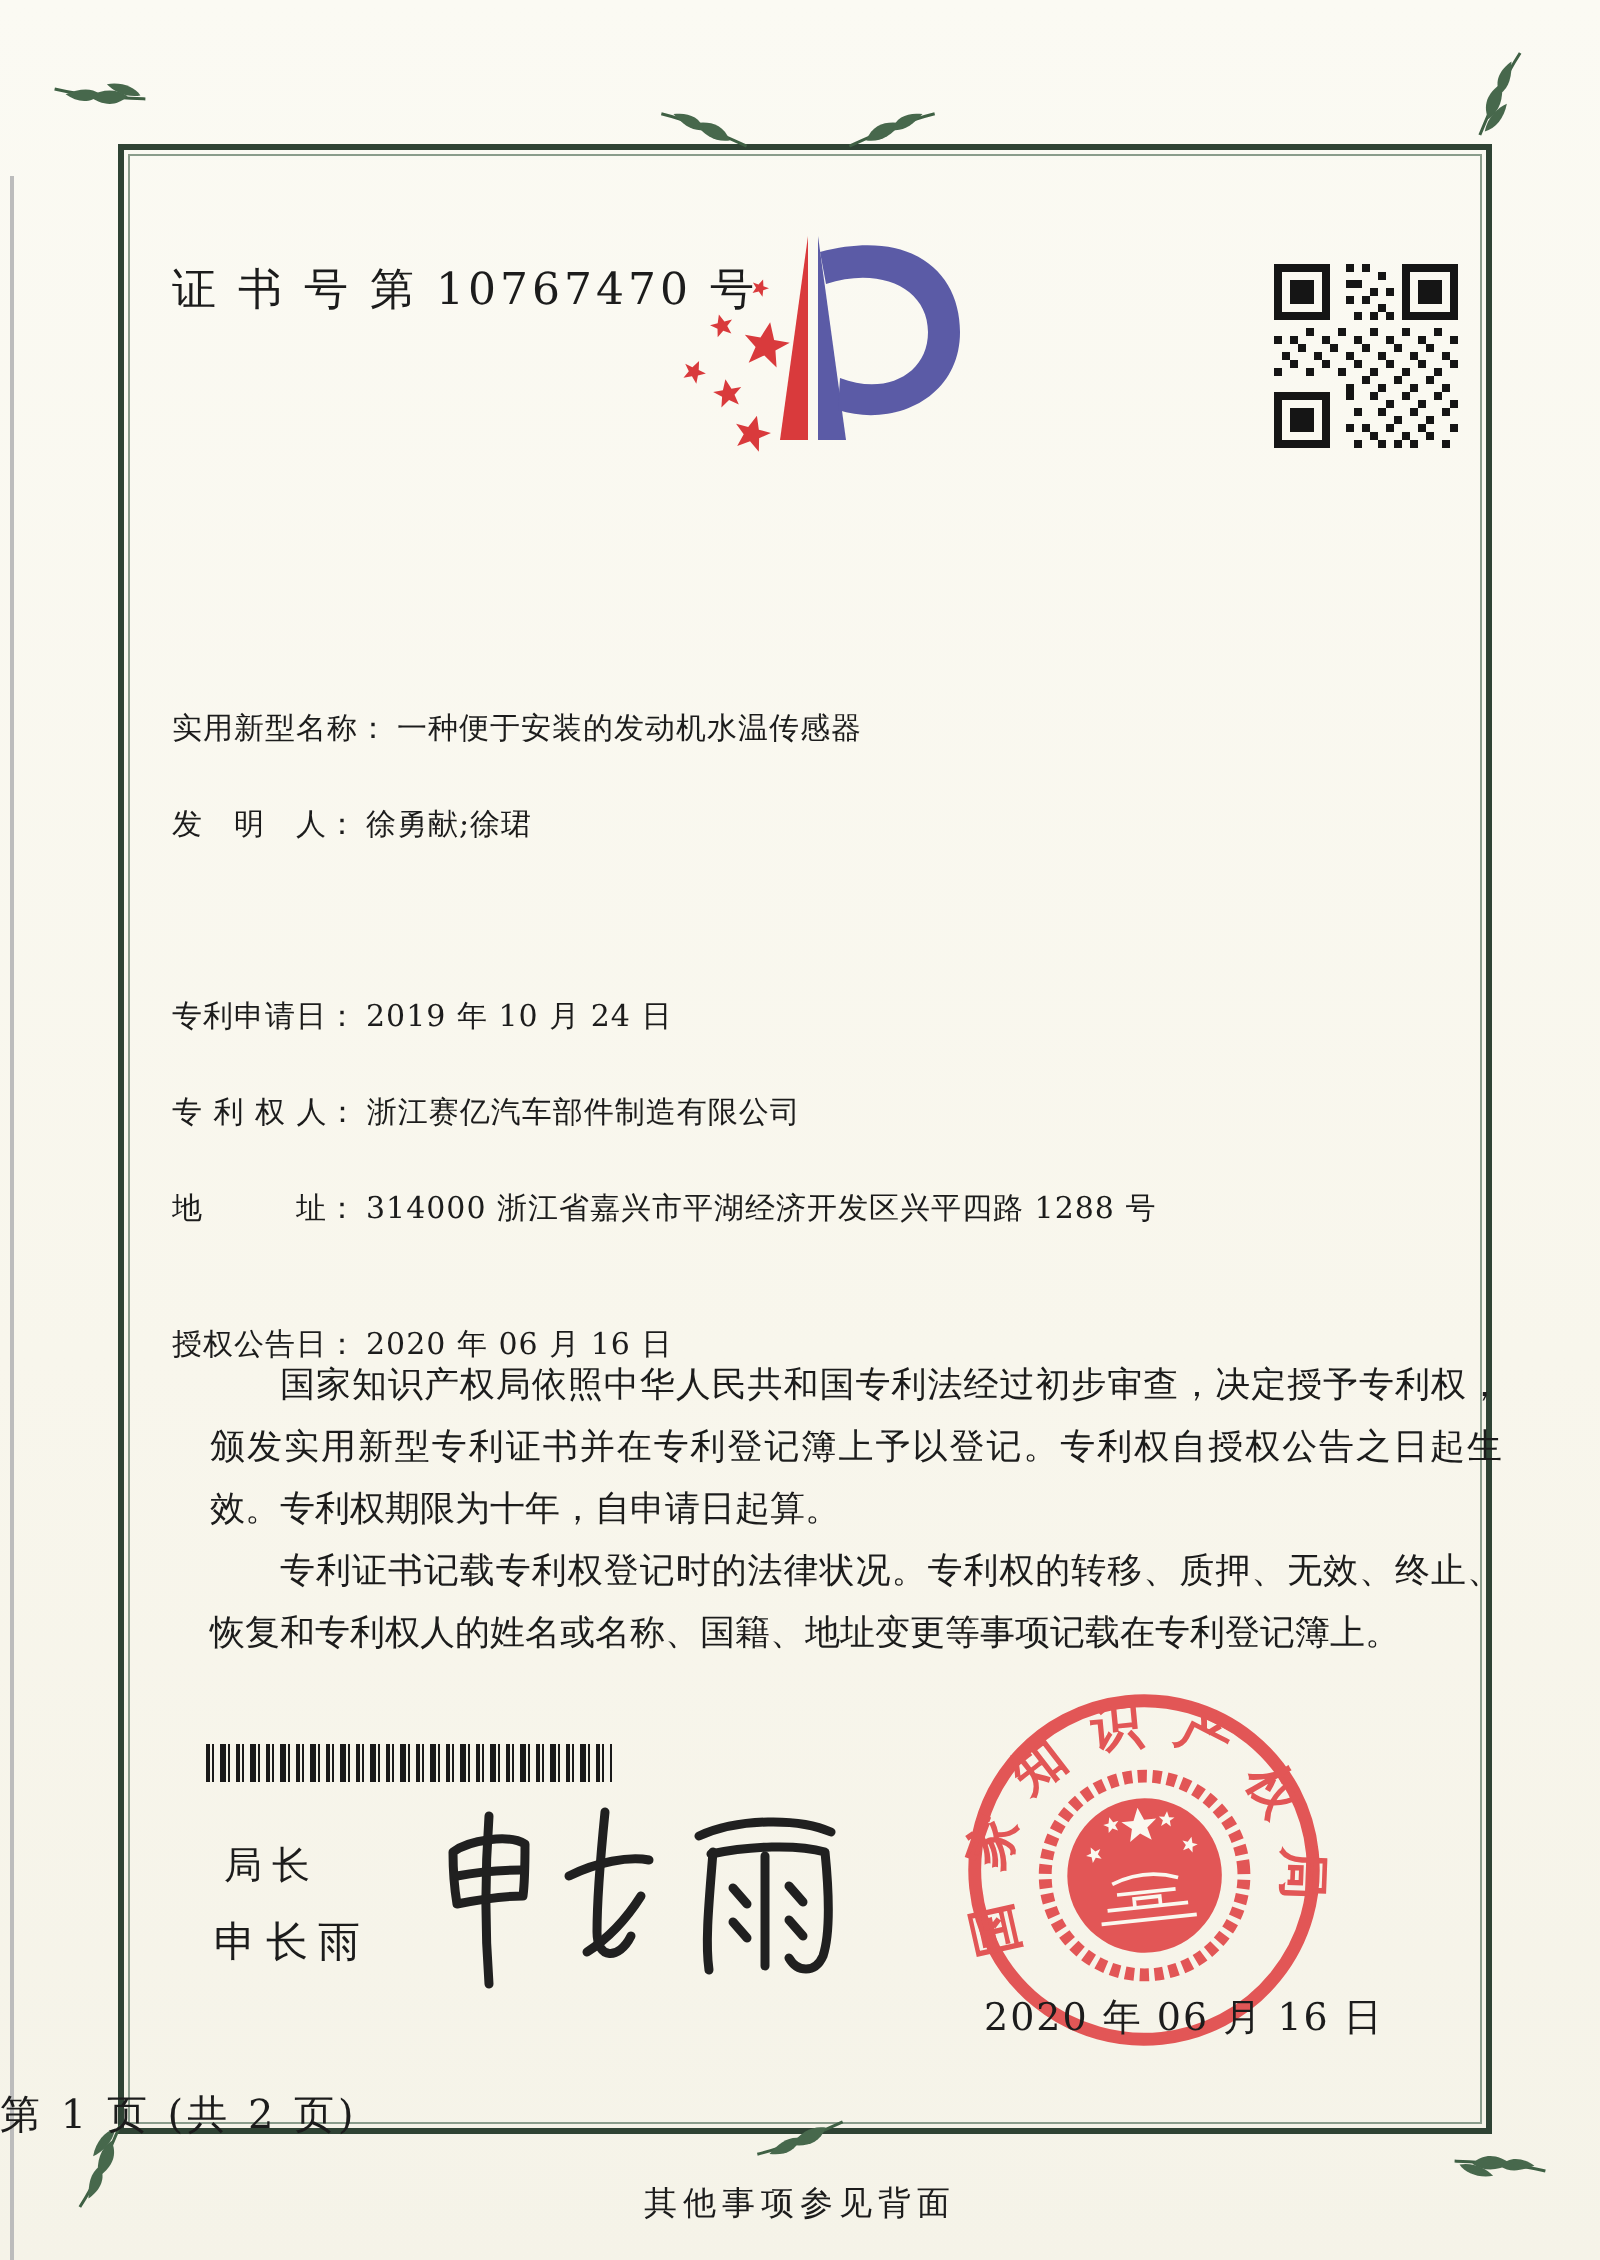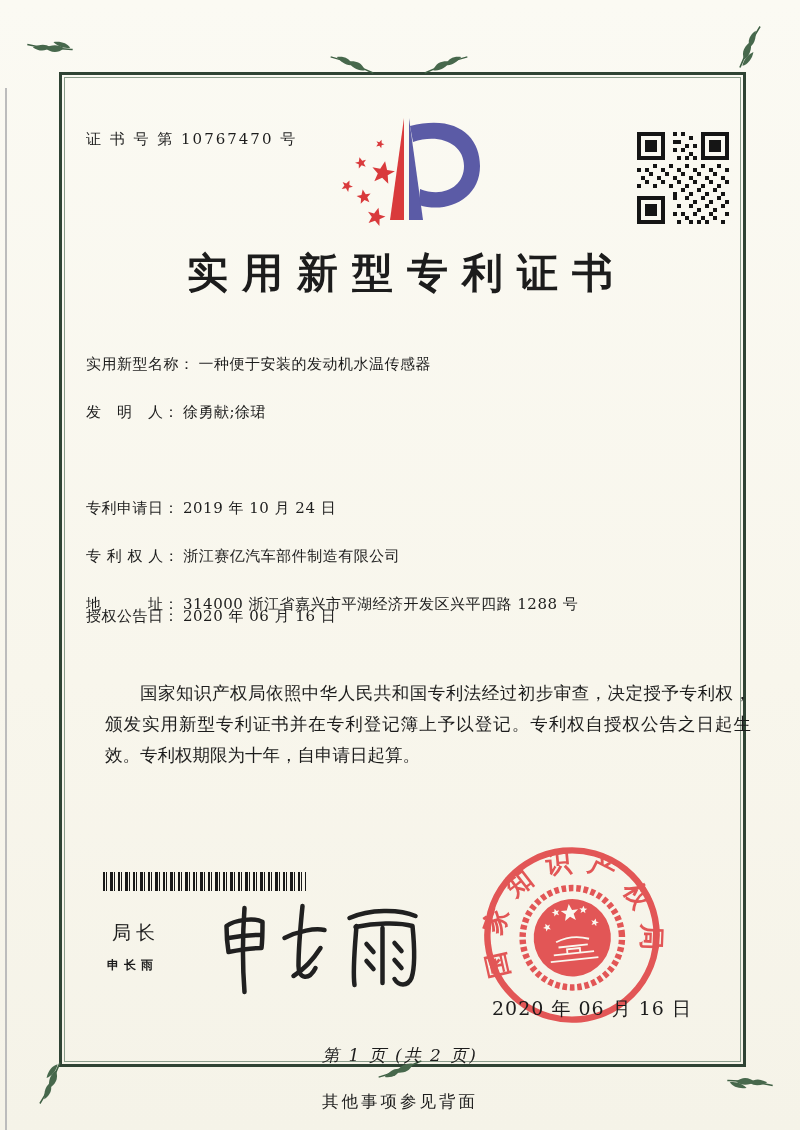--- a/index.html
+++ b/index.html
@@ -6,45 +6,45 @@
   .canvas{
     position:relative;width:800px;height:1130px;overflow:hidden;
     background:linear-gradient(180deg,#fbfaf3 0%,#f8f6ec 60%,#f5f3e8 100%);
     font-family:"DejaVu Serif","Liberation Serif",serif;color:#1c1c1c;
   }
   .scan-edge{position:absolute;left:5px;top:88px;width:2px;height:1042px;background:#bcbcbc;}
   
   .frame{position:absolute;left:59px;top:72px;width:681px;height:989px;border:3px solid #2f4334;}
   .frame-inner{position:absolute;inset:2px;border:1px solid #8a9c8b;}
   .sprig{position:absolute;width:44px;height:26px;}
-  .cert-no{position:absolute;left:86px;top:130px;font-size:15px;letter-spacing:2px;}
+  .cert-no{position:absolute;left:86px;top:130px;font-size:22px;letter-spacing:2px;}
   .logo{position:absolute;left:330px;top:106px;width:186px;height:134px;}
   .qr{position:absolute;left:637px;top:132px;width:92px;height:92px;}
   .title{position:absolute;left:0;top:246px;width:100%;text-align:center;
          font-size:41px;font-weight:700;letter-spacing:14px;text-indent:14px;}
   .field{position:absolute;left:86px;width:640px;font-size:15px;line-height:24px;letter-spacing:.5px;white-space:nowrap;}
-  .f1{top:352px}.f2{top:400px}.f3{top:448px}.f4{top:496px}.f5{top:544px}.f6{top:592px}.f7{top:604px}
+  .f1{top:352px}.f2{top:400px}.f3{top:448px}.f4{top:496px}.f5{top:544px}.f6{top:592px}.f7{top:660px}
   .field .lab{margin-right:4px;}
   .grant-no{position:absolute;left:292px;top:0;}
   .bodytext{position:absolute;left:80px;top:678px;width:646px;font-size:17.5px;line-height:31px;
             text-align:justify;margin-left:25px;}
   .bodytext p{margin:0;text-indent:2em;}
   .barcode{position:absolute;left:103px;top:872px;width:203px;height:19px;
     background:repeating-linear-gradient(90deg,
       #191919 0 2px,transparent 2px 3px,
       #191919 3px 4px,transparent 4px 7px,
       #191919 7px 10px,transparent 10px 11px,
       #191919 11px 12px,transparent 12px 15px);}
   .signer-title{position:absolute;left:112px;top:920px;font-size:19px;letter-spacing:5px;}
-  .signer-name{position:absolute;left:107px;top:957px;font-size:12px;letter-spacing:5px;font-weight:bold;}
+  .signer-name{position:absolute;left:107px;top:957px;font-size:21px;letter-spacing:5px;}
   .signature{position:absolute;left:212px;top:896px;width:215px;height:100px;}
   .signature path{fill:none;stroke:#202020;stroke-width:4.5;stroke-linecap:round;stroke-linejoin:round;}
   .seal{position:absolute;left:480px;top:843px;width:184px;height:184px;transform:rotate(-6deg);opacity:.93;}
   .seal-date{position:absolute;left:492px;top:996px;font-size:19px;letter-spacing:1px;}
-  .page-num{position:absolute;left:0;top:1044px;width:100%;text-align:center;font-size:17px;letter-spacing:2px;font-style:italic;}
+  .page-num{position:absolute;left:0;top:1044px;width:100%;text-align:left;font-size:20px;letter-spacing:2px;}
   .back-note{position:absolute;left:0;top:1091px;width:100%;text-align:center;font-size:16.5px;
              letter-spacing:3px;}
 </style>
 </head>
 <body>
 
 <div class="canvas">
   <div class="scan-edge"></div>
 
   <div class="frame">
@@ -107,33 +107,33 @@
       <polygon points="79,12 93,114 79,114"></polygon>
       <path d="M80,20 C126,8 150,30 150,60 C150,93 117,108 89,99 L90,83 C113,92 134,81 134,60 C134,38 110,27 83,36 Z"></path>
     </g>
   </svg>
 
   <svg class="qr" viewBox="0 0 92 92" shape-rendering="crispEdges">
     <path fill="#151515" fill-rule="evenodd" d="M0 0h28v28H0zM4 4h20v20H4zM64 0h28v28H64zM68 4h20v20H68zM0 64h28v28H0zM4 68h20v20H4z"></path>
     <path fill="#151515" d="M8 8h12v12H8zM72 8h12v12H72zM8 72h12v12H8zM36 0h4v4h-4zM44 0h4v4h-4zM52 4h4v4h-4zM36 8h4v4h-4zM40 8h4v4h-4zM48 12h4v4h-4zM56 12h4v4h-4zM36 16h4v4h-4zM44 16h4v4h-4zM52 20h4v4h-4zM40 24h4v4h-4zM48 24h4v4h-4zM56 24h4v4h-4zM0 36h4v4h-4zM8 36h4v4h-4zM16 32h4v4h-4zM24 36h4v4h-4zM32 32h4v4h-4zM40 36h4v4h-4zM48 32h4v4h-4zM56 36h4v4h-4zM64 32h4v4h-4zM72 36h4v4h-4zM80 32h4v4h-4zM88 36h4v4h-4zM4 44h4v4h-4zM12 40h4v4h-4zM20 44h4v4h-4zM28 40h4v4h-4zM36 44h4v4h-4zM44 40h4v4h-4zM52 44h4v4h-4zM60 40h4v4h-4zM68 44h4v4h-4zM76 40h4v4h-4zM84 44h4v4h-4zM0 52h4v4h-4zM8 48h4v4h-4zM16 52h4v4h-4zM24 48h4v4h-4zM32 52h4v4h-4zM40 48h4v4h-4zM48 52h4v4h-4zM56 48h4v4h-4zM64 52h4v4h-4zM72 48h4v4h-4zM80 52h4v4h-4zM88 48h4v4h-4zM36 60h4v4h-4zM44 56h4v4h-4zM52 60h4v4h-4zM60 56h4v4h-4zM68 60h4v4h-4zM76 56h4v4h-4zM84 60h4v4h-4zM36 64h4v4h-4zM48 64h4v4h-4zM56 68h4v4h-4zM64 64h4v4h-4zM72 68h4v4h-4zM80 64h4v4h-4zM88 68h4v4h-4zM40 72h4v4h-4zM52 72h4v4h-4zM60 76h4v4h-4zM68 72h4v4h-4zM76 76h4v4h-4zM84 72h4v4h-4zM36 80h4v4h-4zM44 80h4v4h-4zM56 80h4v4h-4zM64 84h4v4h-4zM72 80h4v4h-4zM88 80h4v4h-4zM40 88h4v4h-4zM48 84h4v4h-4zM52 88h4v4h-4zM60 88h4v4h-4zM68 88h4v4h-4zM76 84h4v4h-4zM84 88h4v4h-4z"></path>
   </svg>
 
-  <div class="title">实用新型专利证书</div>
 
   <div class="field f1"><span class="lab">实用新型名称：</span><span>一种便于安装的发动机水温传感器</span></div>
   <div class="field f2"><span class="lab">发　明　人：</span><span>徐勇献;徐珺</span></div>
   <div class="field f4"><span class="lab">专利申请日：</span><span>2019 年 10 月 24 日</span></div>
   <div class="field f5"><span class="lab">专 利 权 人：</span><span>浙江赛亿汽车部件制造有限公司</span></div>
   <div class="field f6"><span class="lab">地　　　址：</span><span>314000 浙江省嘉兴市平湖经济开发区兴平四路 1288 号</span></div>
   <div class="field f7">
     <span><span class="lab">授权公告日：</span><span>2020 年 06 月 16 日</span></span>
   </div>
 
   <div class="bodytext">
     <p>国家知识产权局依照中华人民共和国专利法经过初步审查，决定授予专利权，颁发实用新型专利证书并在专利登记簿上予以登记。专利权自授权公告之日起生效。专利权期限为十年，自申请日起算。</p>
+    <p>专利证书记载专利权登记时的法律状况。专利权的转移、质押、无效、终止、恢复和专利权人的姓名或名称、国籍、地址变更等事项记载在专利登记簿上。</p>
   </div>
 
   <div class="barcode"></div>
 
   <div class="signer-title">局长</div>
   <div class="signer-name">申长雨</div>
 
   <svg class="signature" viewBox="0 0 210 100">
     <path d="M30,12 C28,40 28,70 30,96"></path>
     <path d="M12,30 C20,24 40,21 48,26 C48,34 48,44 47,52 C38,52 24,54 14,56 C13,50 12,40 12,30 Z"></path>

